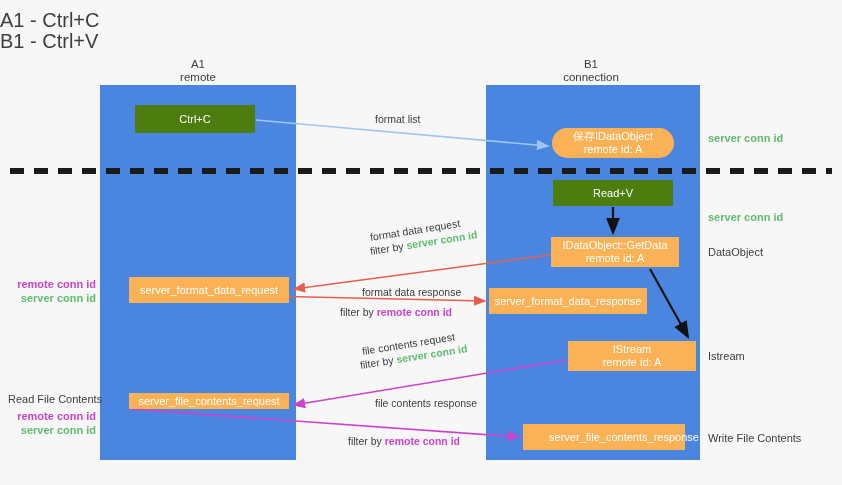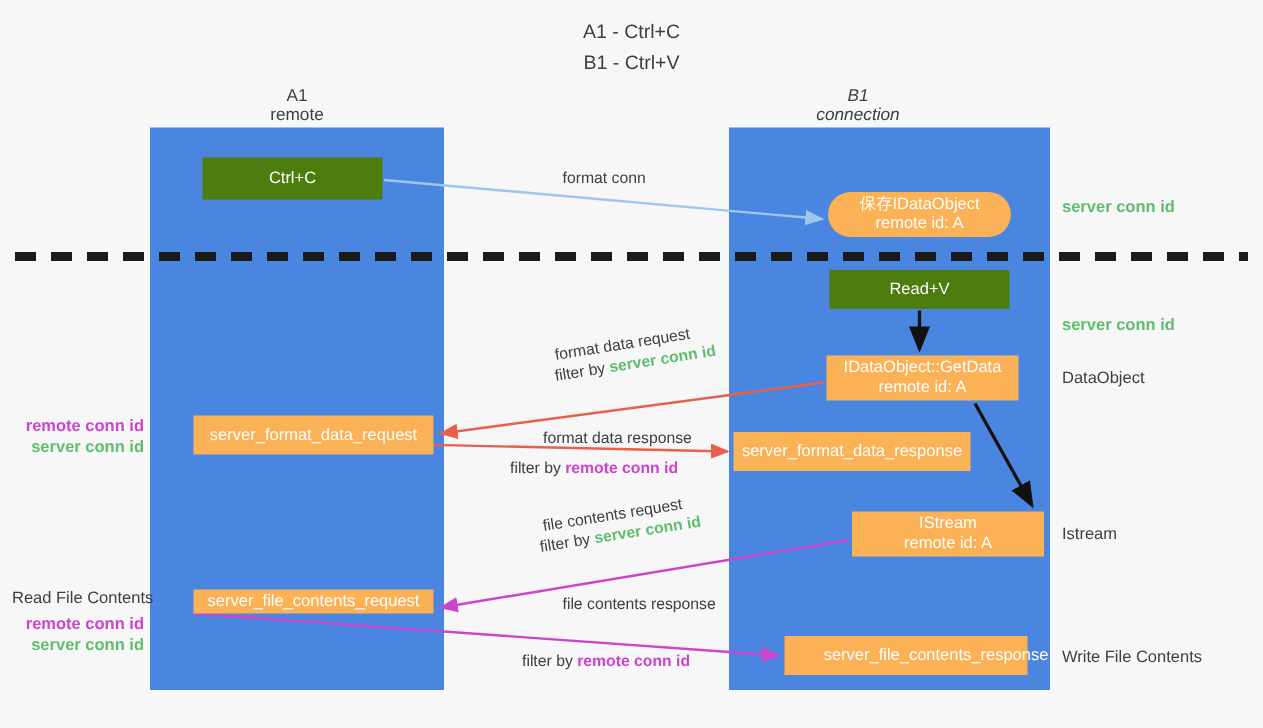--- a/index.html
+++ b/index.html
@@ -12,26 +12,26 @@
   .canvas{position:absolute;inset:0;}
   svg.wires{position:absolute;left:0;top:0;width:842px;height:485px;pointer-events:none;}
 
   
   .lane{position:absolute;background:#4a86e0;}
   #lane-a1{left:100px;top:85px;width:196px;height:375px;}
   #lane-b1{left:486px;top:85px;width:214px;height:375px;}
 
   .lane-header{position:absolute;text-align:center;font-size:11.5px;line-height:13px;color:#3c4043;}
   #hdr-a1{left:128px;top:58px;width:140px;}
-  #hdr-b1{left:502px;top:58px;width:140px;font-style:italic;}
+  #hdr-b1{left:521px;top:58px;width:140px;}
   .hdr-sub{display:block;}
 
   
-  .title{position:absolute;left:0;top:10px;width:842px;text-align:center;
-         font-size:13px;line-height:21px;color:#3c4043;}
+  .title{position:absolute;left:0;top:10px;width:842px;
+         font-size:20px;line-height:21px;color:#3c4043;}
 
   
   .node{position:absolute;box-sizing:border-box;display:flex;flex-direction:column;
         align-items:center;justify-content:center;color:#ffffff;
         font-size:11px;line-height:13px;text-align:center;}
   .green{background:#4d7c0f;}
   .orange{background:#fbb155;}
 
   #n-ctrlc{left:135px;top:105px;width:120px;height:28px;}
   #n-save{left:552px;top:128px;width:122px;height:30px;border-radius:15px;}
@@ -170,21 +170,21 @@
 
   <div class="node orange" id="n-fcreq">
     <span>server_file_contents_request</span>
   </div>
 
   <div class="node orange" id="n-fcres">
     <span>server_file_contents_response</span>
   </div>
 
   <div class="elabel" id="lbl-formatlist">
-    <span>format conn</span>
+    <span>format list</span>
   </div>
 
   <div class="elabel rot" id="lbl-fdreq">
     <span>format data request</span>
   </div>
   <div class="elabel rot" id="lbl-fdreq2">
     <span>filter by </span><span class="g">server conn id</span>
   </div>
 
   <div class="elabel" id="lbl-fdres">

